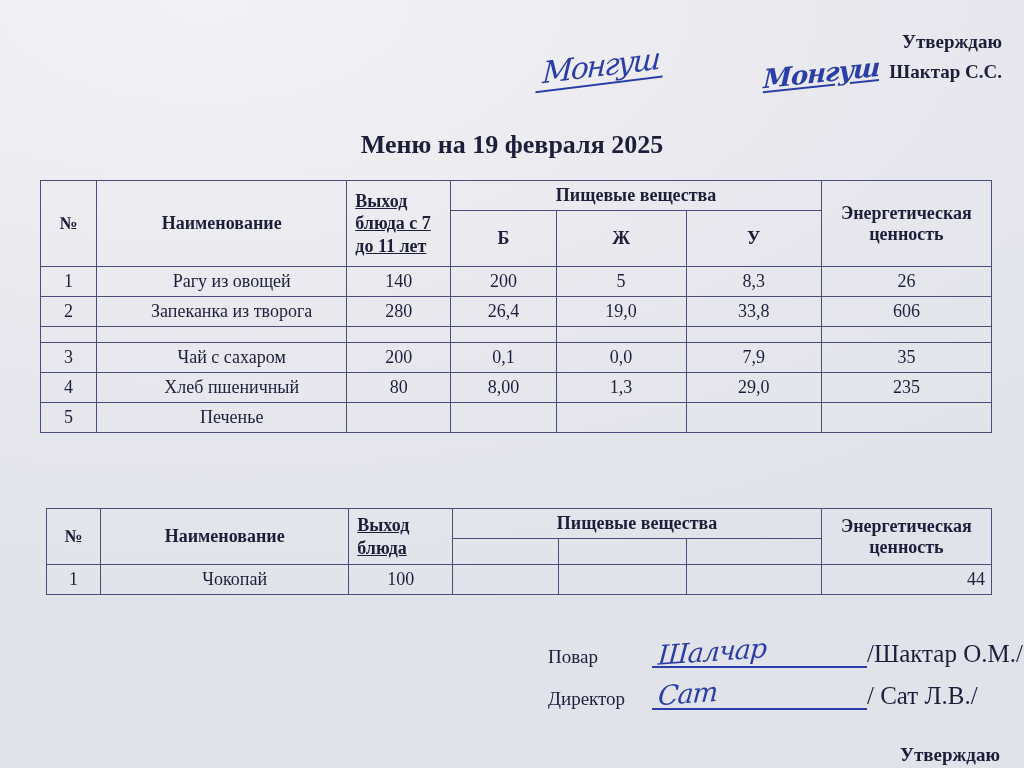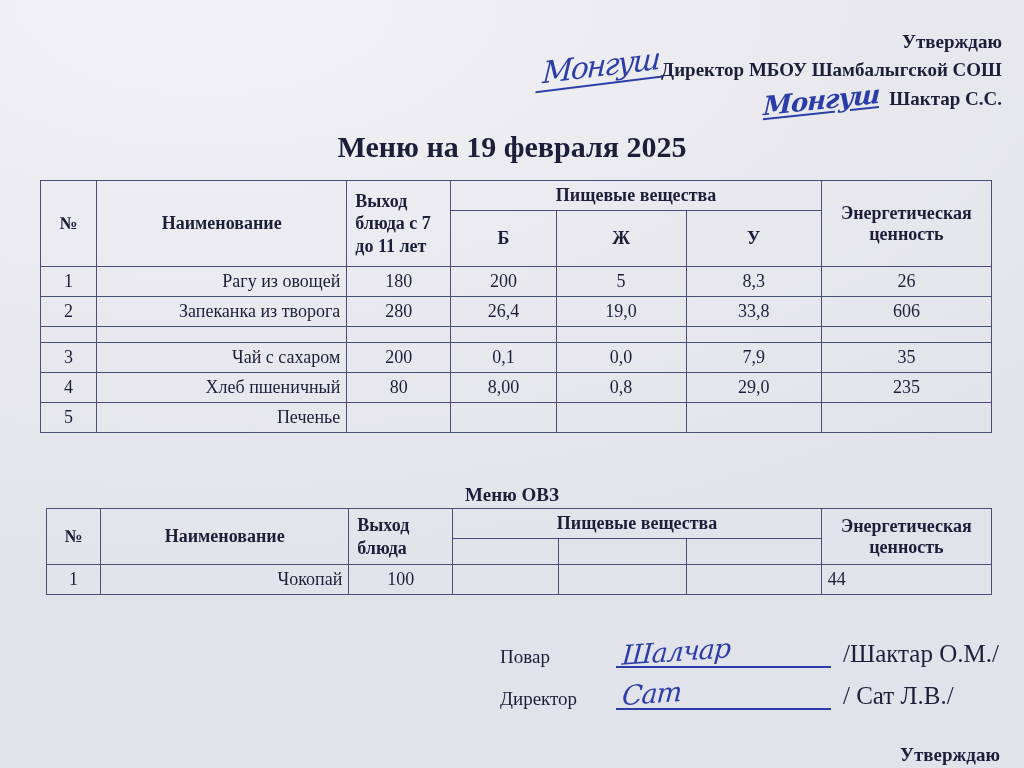--- a/index.html
+++ b/index.html
@@ -81,21 +81,21 @@
     background: #2b3ea8;
   }
 
   
   .doc-title {
     position: absolute;
     left: 0; right: 0;
     top: 130px;
     text-align: center;
     font-weight: bold;
-    font-size: 30px;
+    font-size: 26px;
   }
   .subtitle {
     position: absolute;
     left: 0; right: 0;
     top: 484px;
     text-align: center;
     font-weight: bold;
     font-size: 19px;
   }
 
@@ -113,48 +113,49 @@
     font-size: 18px;
     padding: 2px 6px;
     vertical-align: middle;
   }
   thead th {
     font-weight: bold;
     text-align: center;
     padding: 4px 6px;
   }
   td.num { text-align: center; }
-  td.name { text-align: right; padding-left: 26px; }
+  td.name { text-align: center; padding-left: 26px; }
   td.val { text-align: center; }
-  .h-left { text-align: left; margin-left: 8px; }
+  .h-left { text-align: right; margin-left: 8px; }
 
   .r-tall td { height: 30px; }
   .r-gap td { height: 16px; border-left: 1px solid #4a4f7a; }
 
   
   .cell-vyhod {
     text-align: left !important;
     line-height: 1.25;
     padding-left: 8px !important;
     width: 104px;
+    text-decoration: underline;
   }
 
   
   .footer {
     position: absolute;
     left: 500px;
     top: 640px;
     font-size: 19px;
   }
   .footer-row {
     display: flex;
     align-items: flex-end;
-    gap: 12px;
     margin-bottom: 14px;
     white-space: nowrap;
+    margin-left: 48px;
   }
   .footer-label { font-weight: normal; min-width: 104px; }
   .sig-line {
     position: relative;
     width: 215px;
     height: 26px;
   }
   .sig-line::after {
     content: "";
     position: absolute;
@@ -187,21 +188,20 @@
 </style>
 </head>
 <body>
 
 <div class="paper"></div>
 
 <div class="page">
 
   <div class="header">
     <div>Утверждаю</div>
-    <div class="line2">Директор МБОУ Шамбалыгской СОШ</div>
     <div class="sign-row">
       <span class="signature">Монгуш</span>
       <span class="sign-name">Шактар С.С.</span>
     </div>
   </div>
 
   <div class="doc-title">Меню на 19 февраля 2025</div>
 
   <table class="main">
     <thead>
@@ -215,21 +215,21 @@
       <tr>
         <th style="width:105px;height:56px">Б</th>
         <th style="width:130px">Ж</th>
         <th style="width:135px">У</th>
       </tr>
     </thead>
     <tbody>
       <tr class="r-tall">
         <td class="num">1</td>
         <td class="name">Рагу из овощей</td>
-        <td class="val">180</td>
+        <td class="val">140</td>
         <td class="val">200</td>
         <td class="val">5</td>
         <td class="val">8,3</td>
         <td class="val">26</td>
       </tr>
       <tr class="r-tall">
         <td class="num">2</td>
         <td class="name">Запеканка из творога</td>
         <td class="val">280</td>
         <td class="val">26,4</td>
@@ -253,37 +253,36 @@
         <td class="val">0,1</td>
         <td class="val">0,0</td>
         <td class="val">7,9</td>
         <td class="val">35</td>
       </tr>
       <tr class="r-tall">
         <td class="num">4</td>
         <td class="name">Хлеб пшеничный</td>
         <td class="val">80</td>
         <td class="val">8,00</td>
-        <td class="val">0,8</td>
+        <td class="val">1,3</td>
         <td class="val">29,0</td>
         <td class="val">235</td>
       </tr>
       <tr class="r-tall">
         <td class="num">5</td>
         <td class="name">Печенье</td>
         <td class="val"></td>
         <td class="val"></td>
         <td class="val"></td>
         <td class="val"></td>
         <td class="val"></td>
       </tr>
     </tbody>
   </table>
 
-  <div class="subtitle">Меню  ОВЗ</div>
 
   <table class="ovz">
     <thead>
       <tr>
         <th rowspan="2" style="width:54px">№</th>
         <th rowspan="2" style="width:248px">Наименование</th>
         <th rowspan="2" class="cell-vyhod">Выход блюда</th>
         <th colspan="3" style="width:368px">Пищевые вещества</th>
         <th rowspan="2" style="width:170px">Энергетическая ценность</th>
       </tr>

